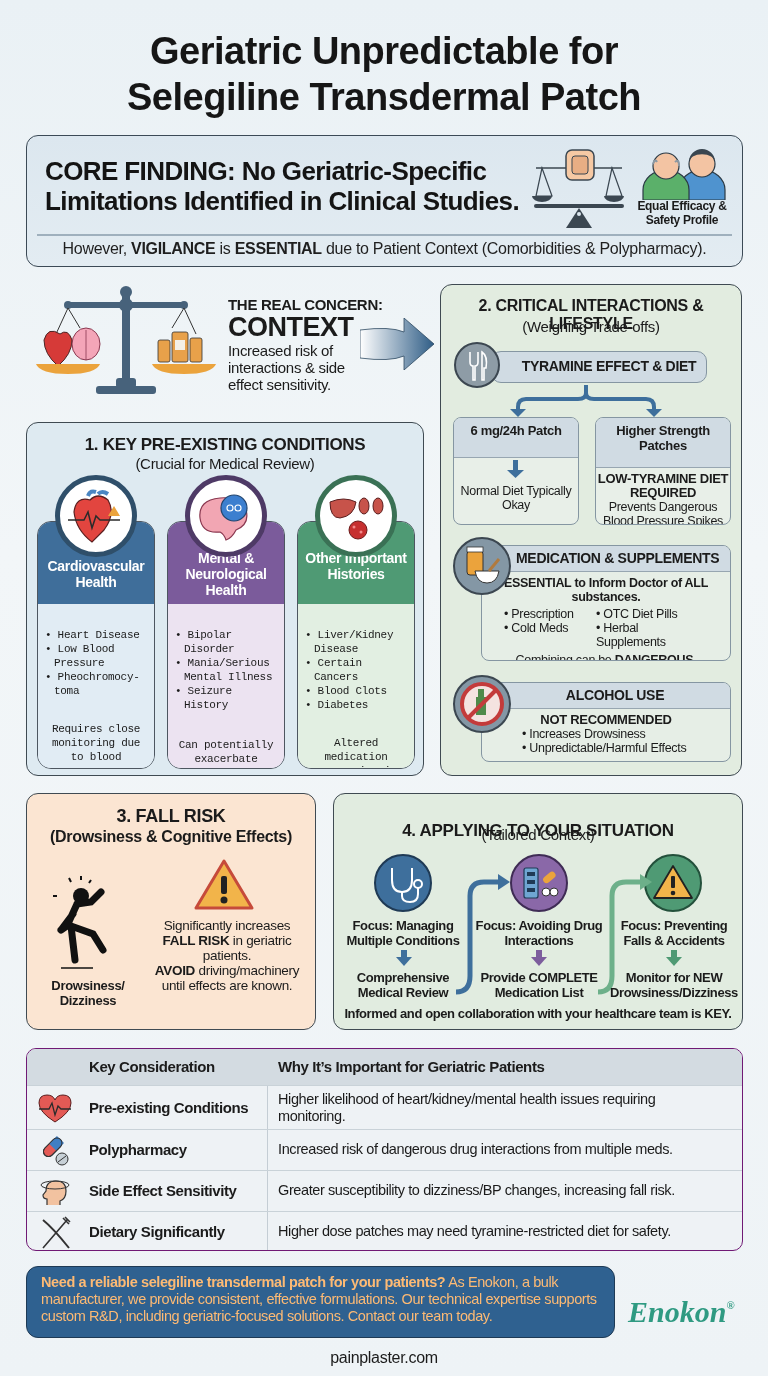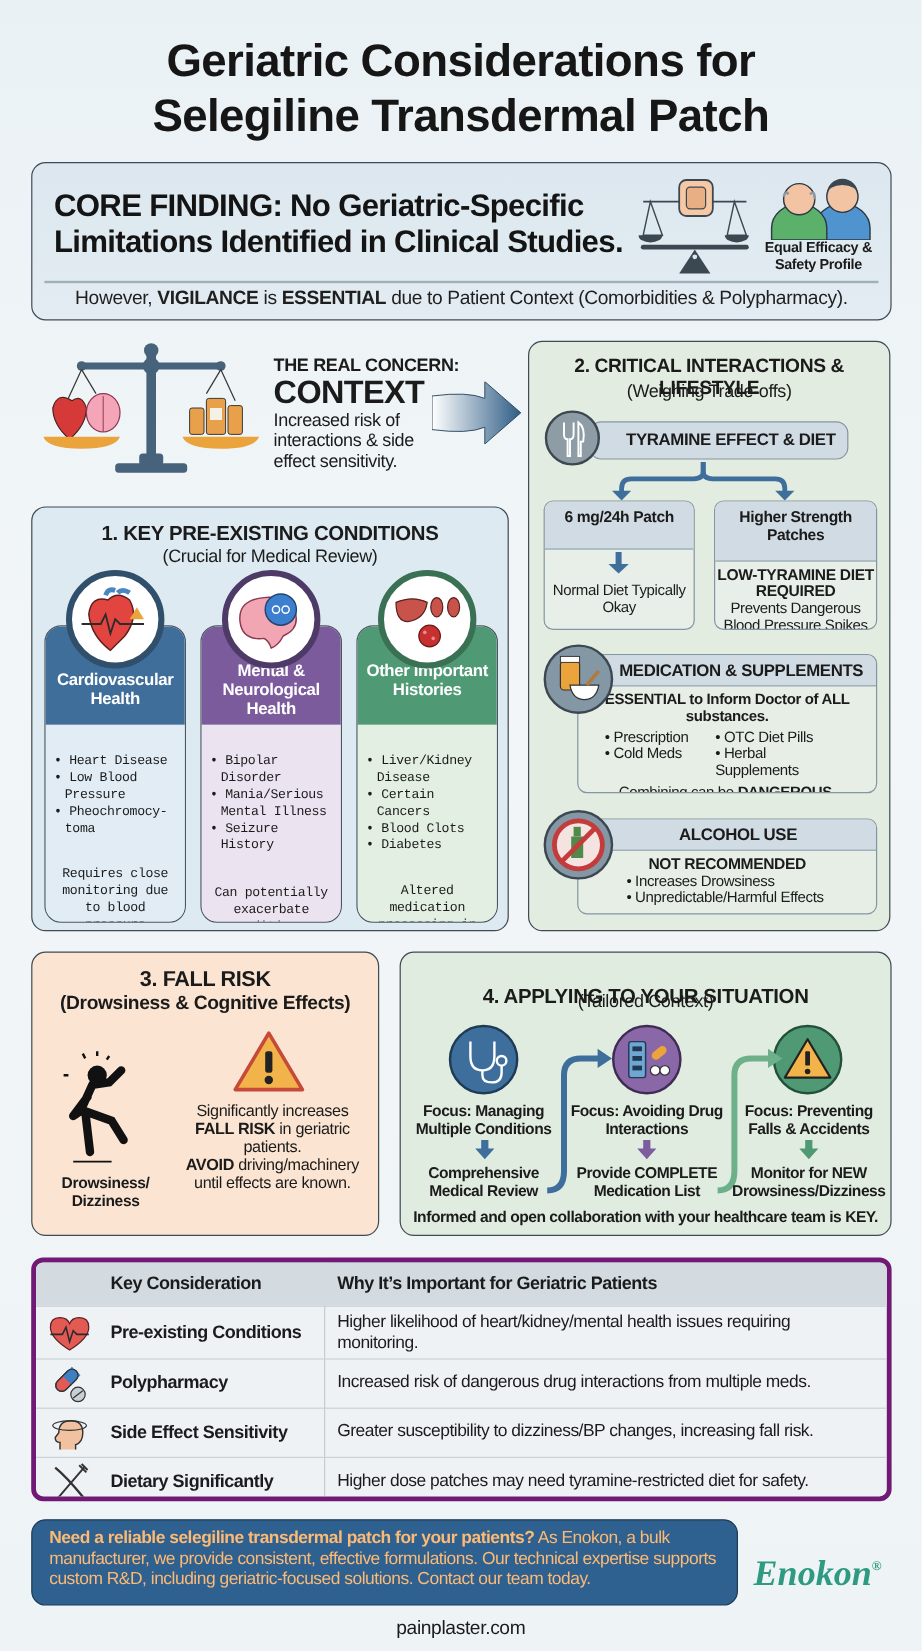--- a/index.html
+++ b/index.html
@@ -68,38 +68,38 @@
   .col-icon { width: 82px; height: 82px; border-radius: 50%; background: #fff; }
 
   
   .subbox { border: 1.5px solid #8596a2; border-radius: 8px; background: #e8efe8; overflow: hidden; }
   .subbox-head { background: #d0dbe3; text-align: center; font-size: 13px; font-weight: bold; line-height: 15px; padding: 5px 2px; border-bottom: 1px solid #97a6b1; letter-spacing: -0.3px; }
   .subbox-body { text-align: center; font-size: 12.5px; line-height: 14px; letter-spacing: -0.3px; }
   .pill { background: #d0dbe3; border: 1.5px solid #8596a2; border-radius: 10px; font-weight: bold; font-size: 14px; text-align: center; letter-spacing:-0.3px; }
   .circle-icon { border-radius: 50%; background: #8e9ca6; border: 2px solid #3c4751; }
 
   
-  .table { left: 26px; top: 1048px; width: 717px; height: 203px; border: 4px solid #701a75; border-radius: 10px; overflow: hidden; background: #eef2f5; }
+  .table { left: 26px; top: 1048px; width: 717px; height: 203px; border: 1px solid #701a75; border-radius: 10px; overflow: hidden; background: #eef2f5; }
   .trow { position: absolute; left: 0; width: 100%; border-top: 1px solid #c9d2d8; }
   .thead { background: #d3dbe1; top: 0; height: 36px; border-top: none; }
   .tc1 { position: absolute; left: 62px; font-weight: bold; font-size: 15px; letter-spacing: -0.4px; }
   .tc2 { position: absolute; left: 251px; width: 440px; font-size: 14.5px; line-height: 17px; letter-spacing: -0.4px; }
   .tdiv { position: absolute; left: 240px; top: 0; width: 1px; height: 100%; background: #c4cdd4; }
 
   
   .cta { left: 26px; top: 1266px; width: 589px; height: 72px; background: #2f6190; border: 1.5px solid #1e3a55; border-radius: 12px; color: #fdba74; font-size: 14.5px; line-height: 17px; padding: 7px 14px; letter-spacing: -0.4px; }
   .brand { left: 628px; top: 1295px; font-family: "Liberation Serif", serif; font-style: italic; font-weight: bold; font-size: 30px; color: #2f9a82; }
   .brand sup { font-size: 11px; font-style: normal; vertical-align: top; position: relative; top: 4px; }
   .site { left: 0; top: 1349px; width: 768px; text-align: center; font-size: 16px; color: #1b1b1b; letter-spacing: -0.3px; }
 </style>
 </head>
 <body>
 
 <div class="abs title">
-  <div>Geriatric Considerations for</div>
+  <div>Geriatric Unpredictable for</div>
   <div>Selegiline Transdermal Patch</div>
 </div>
 
 <div class="abs core">
   <div class="abs core-head">
     <div>CORE FINDING: No Geriatric-Specific</div>
     <div>Limitations Identified in Clinical Studies.</div>
   </div>
 
   <svg class="abs" style="left:505px;top:8px" width="95" height="88">

